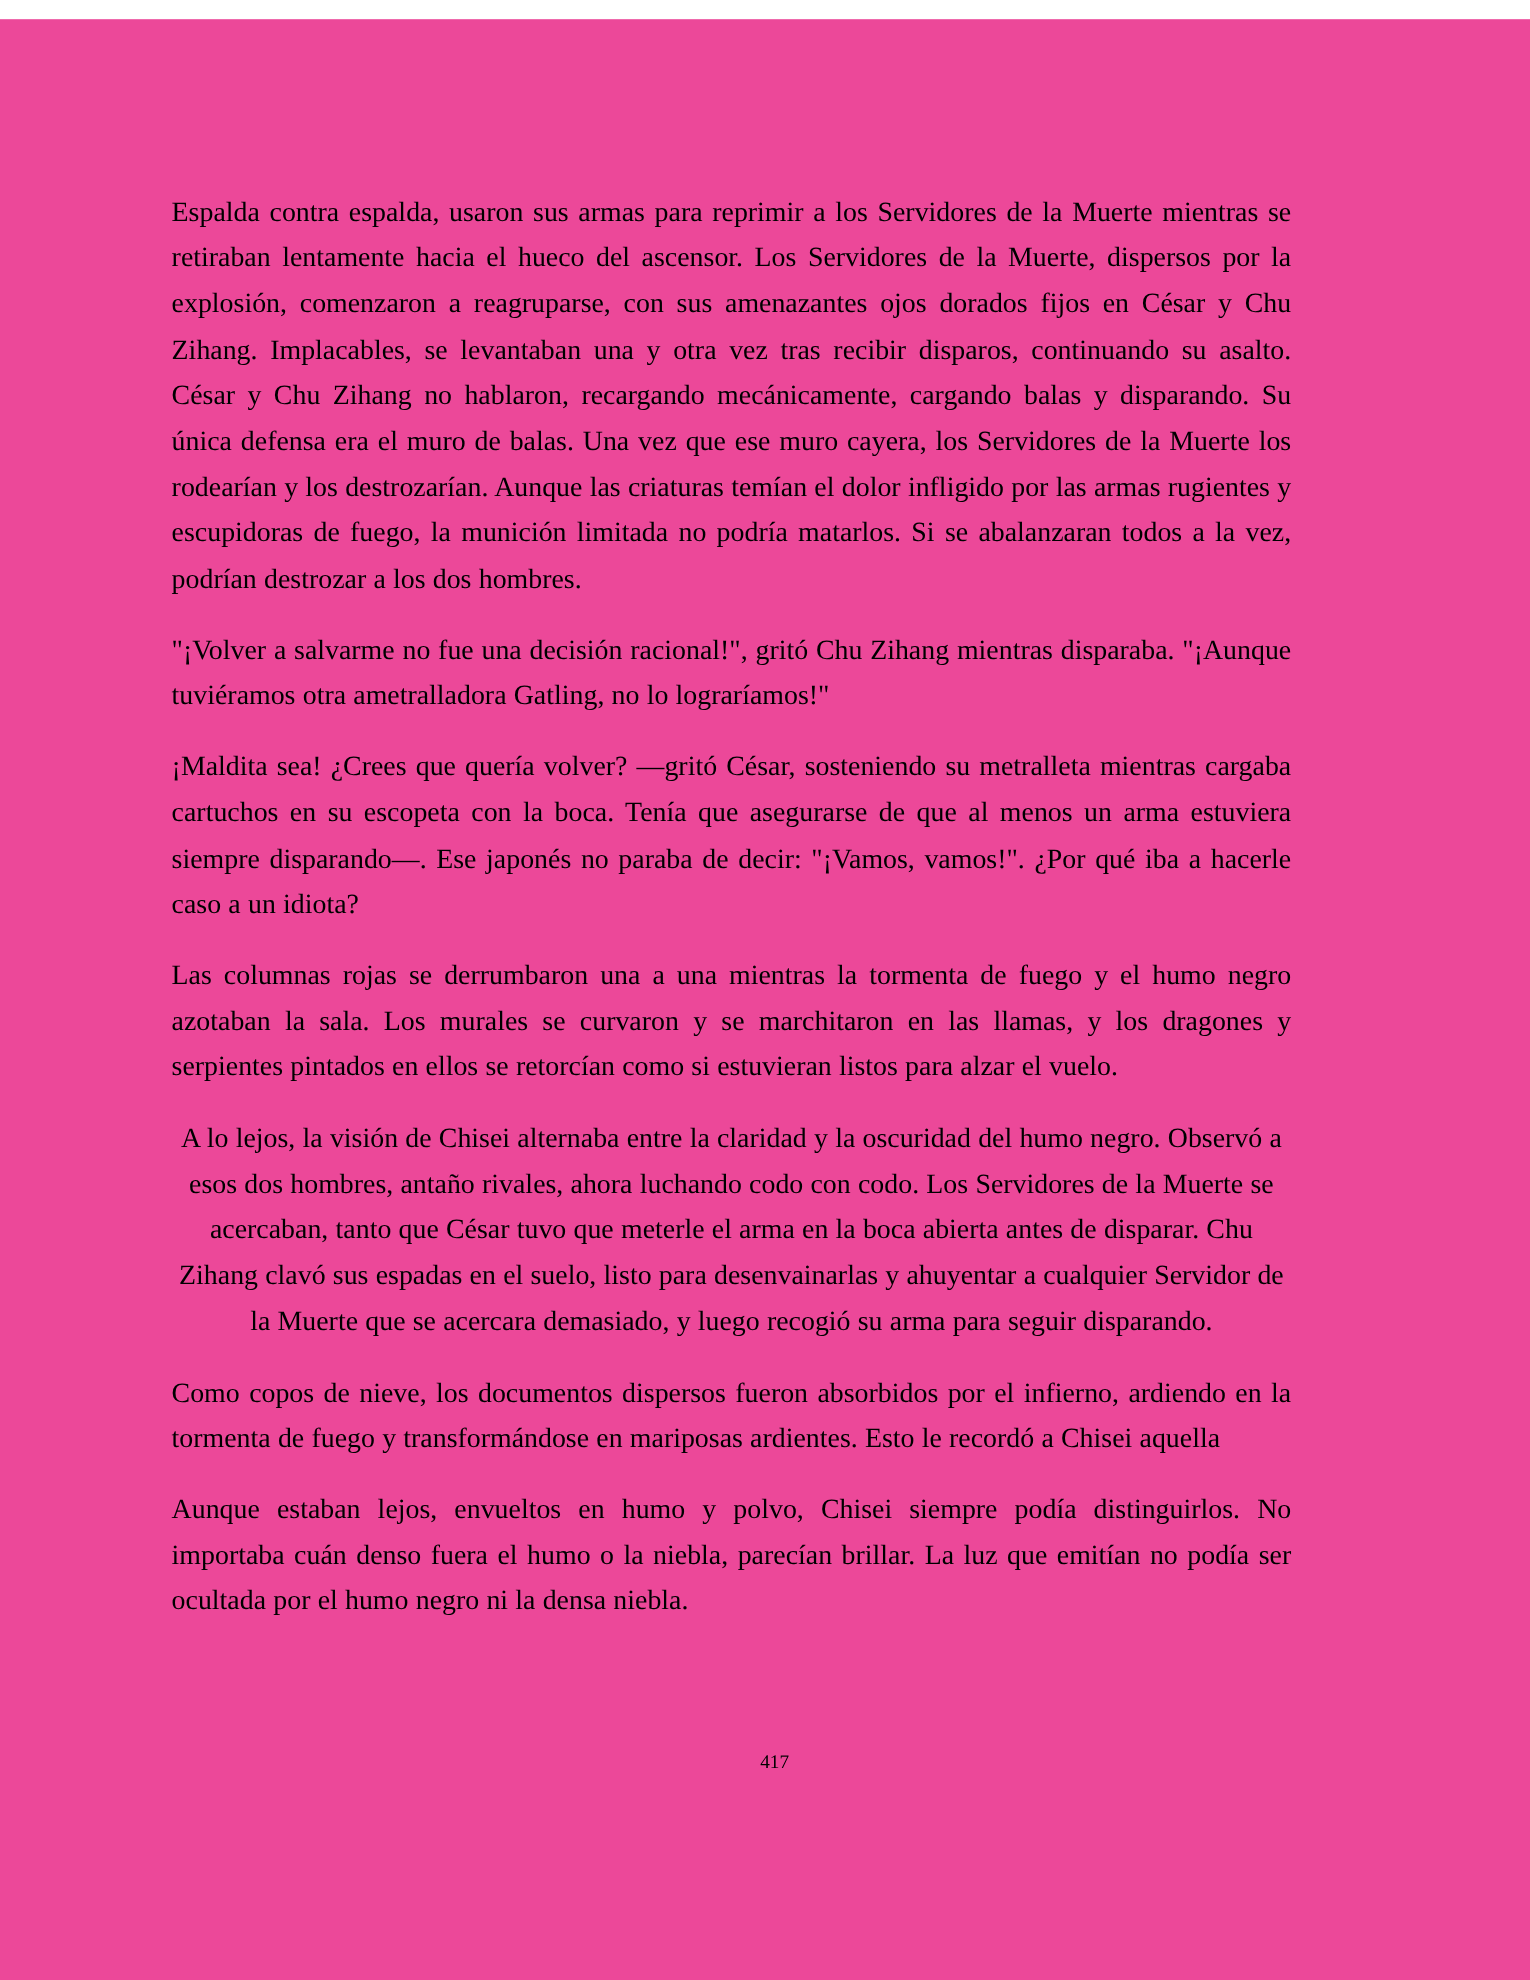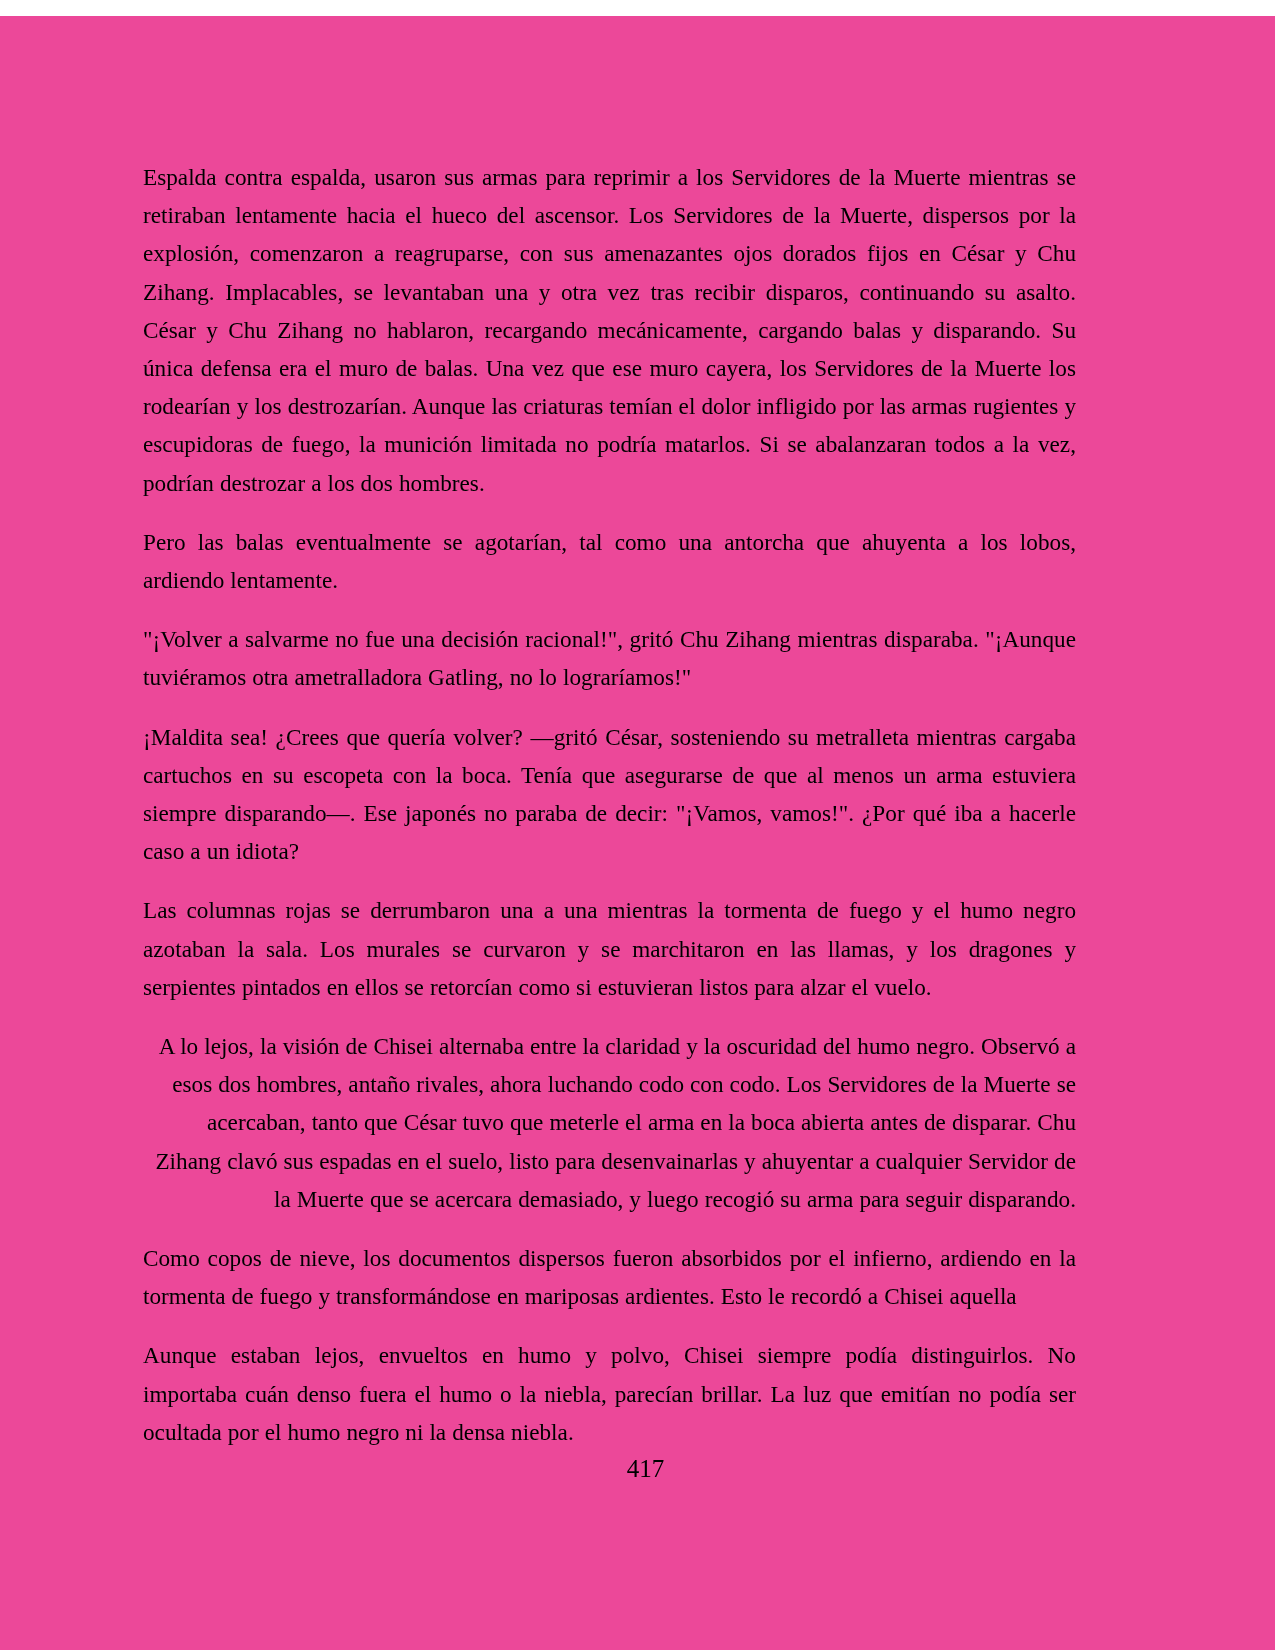--- a/index.html
+++ b/index.html
@@ -35,39 +35,38 @@
     letter-spacing: 0.02px;
     word-spacing: 0.2px;
     hyphens: none;
     -webkit-hyphens: none;
   }
   .para:last-of-type {
     margin-bottom: 0;
   }
   
   .para.flush {
-    text-align: right;
+    text-align: center;
   }
   .page-number {
     position: absolute;
     left: 16px;
     right: 0;
     top: 1440px;
     text-align: center;
-    font-size: 25px;
+    font-size: 16px;
     line-height: 26px;
   }
 </style>
 </head>
 <body>
 
 <div class="page">
   <div class="content">
     <p class="para">Espalda contra espalda, usaron sus armas para reprimir a los Servidores de la Muerte mientras se retiraban lentamente hacia el hueco del ascensor. Los Servidores de la Muerte, dispersos por la explosión, comenzaron a reagruparse, con sus amenazantes ojos dorados fijos en César y Chu Zihang. Implacables, se levantaban una y otra vez tras recibir disparos, continuando su asalto. César y Chu Zihang no hablaron, recargando mecánicamente, cargando balas y disparando. Su única defensa era el muro de balas. Una vez que ese muro cayera, los Servidores de la Muerte los rodearían y los destrozarían. Aunque las criaturas temían el dolor infligido por las armas rugientes y escupidoras de fuego, la munición limitada no podría matarlos. Si se abalanzaran todos a la vez, podrían destrozar a los dos hombres.</p>
-    <p class="para">Pero las balas eventualmente se agotarían, tal como una antorcha que ahuyenta a los lobos, ardiendo lentamente.</p>
     <p class="para">"¡Volver a salvarme no fue una decisión racional!", gritó Chu Zihang mientras disparaba. "¡Aunque tuviéramos otra ametralladora Gatling, no lo lograríamos!"</p>
     <p class="para">¡Maldita sea! ¿Crees que quería volver? —gritó César, sosteniendo su metralleta mientras cargaba cartuchos en su escopeta con la boca. Tenía que asegurarse de que al menos un arma estuviera siempre disparando—. Ese japonés no paraba de decir: "¡Vamos, vamos!". ¿Por qué iba a hacerle caso a un idiota?</p>
     <p class="para">Las columnas rojas se derrumbaron una a una mientras la tormenta de fuego y el humo negro azotaban la sala. Los murales se curvaron y se marchitaron en las llamas, y los dragones y serpientes pintados en ellos se retorcían como si estuvieran listos para alzar el vuelo.</p>
     <p class="para flush">A lo lejos, la visión de Chisei alternaba entre la claridad y la oscuridad del humo negro. Observó a esos dos hombres, antaño rivales, ahora luchando codo con codo. Los Servidores de la Muerte se acercaban, tanto que César tuvo que meterle el arma en la boca abierta antes de disparar. Chu Zihang clavó sus espadas en el suelo, listo para desenvainarlas y ahuyentar a cualquier Servidor de la Muerte que se acercara demasiado, y luego recogió su arma para seguir disparando.</p>
     <p class="para">Como copos de nieve, los documentos dispersos fueron absorbidos por el infierno, ardiendo en la tormenta de fuego y transformándose en mariposas ardientes. Esto le recordó a Chisei aquella</p>
     <p class="para">Aunque estaban lejos, envueltos en humo y polvo, Chisei siempre podía distinguirlos. No importaba cuán denso fuera el humo o la niebla, parecían brillar. La luz que emitían no podía ser ocultada por el humo negro ni la densa niebla.</p>
   </div>
   <div class="page-number">417</div>
 </div>
 

